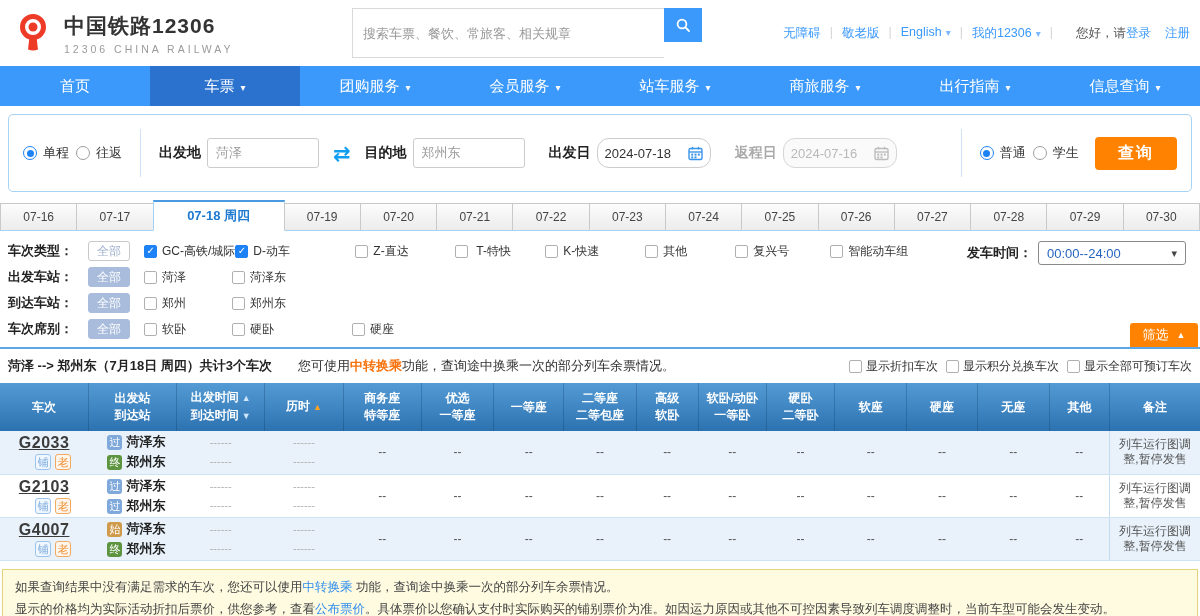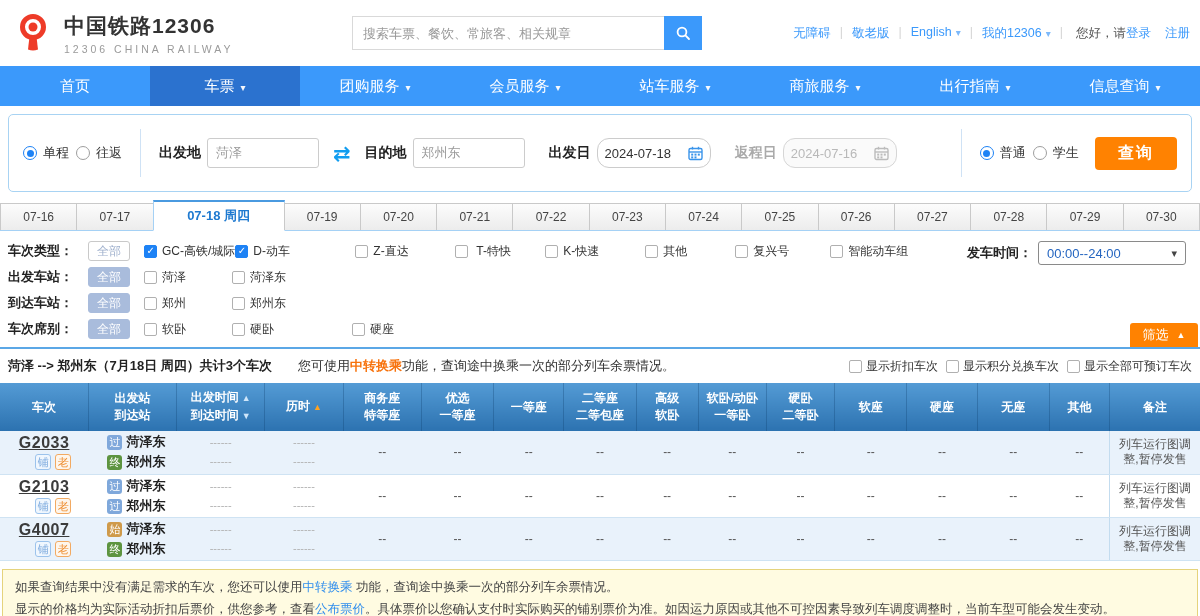--- a/index.html
+++ b/index.html
@@ -9,28 +9,28 @@
     background: #fff; color: #333; overflow: hidden; position: relative;
   }
   a { text-decoration: none; cursor: pointer; }
 
   
   .site-header { height: 66px; display: flex; align-items: center; padding: 0 10px; background: #fff; }
   .logo { display: flex; align-items: center; gap: 8px; width: 300px; }
   .logo-title { font-size: 21px; font-weight: bold; color: #333; letter-spacing: 1px; }
   .logo-sub { font-size: 10.5px; color: #9a9a9a; letter-spacing: 3px; margin-top: 3px; }
   .searchbar { display: flex; margin-left: 42px; }
-  .searchbar input { width: 312px; height: 34px; border: 1px solid #d9d9d9; border-right: none; padding: 0 10px; font-size: 13px; color: #333; outline: none; }
+  .searchbar input { width: 312px; height: 50px; border: 1px solid #d9d9d9; border-right: none; padding: 0 10px; font-size: 13px; color: #333; outline: none; }
   .searchbar input::placeholder { color: #999; }
   .search-btn { width: 38px; height: 34px; background: #3b99fb; border: none; cursor: pointer; display: flex; align-items: center; justify-content: center; }
   .toplinks { margin-left: auto; display: flex; align-items: flex-start; font-size: 12.5px; white-space: nowrap; }
   .toplinks a { color: #3b99fb; }
   .toplinks .sep { color: #d5d5d5; margin: 0 9px; }
   .toplinks .caret { color: #7db9fa; font-size: 10px; margin-left: 4px; }
-  .toplinks .greet { color: #555; margin-left: 4px; }
+  .toplinks .greet { color: #555; margin-left: 14px; }
   .toplinks .register { margin-left: 14px; }
 
   
   .main-nav { height: 40px; background: #3b99fb; display: flex; }
   .nav-item { flex: 1; text-align: center; line-height: 40px; color: #fff; font-size: 15px; cursor: pointer; }
   .nav-item.active { background: #2b72cf; }
   .ncaret { font-size: 10px; margin-left: 6px; opacity: .95; }
 
   
   .query-panel { margin: 8px; height: 78px; border: 1px solid #a8d3f3; border-radius: 5px; display: flex; align-items: center; padding: 0 14px; background: #fff; }

